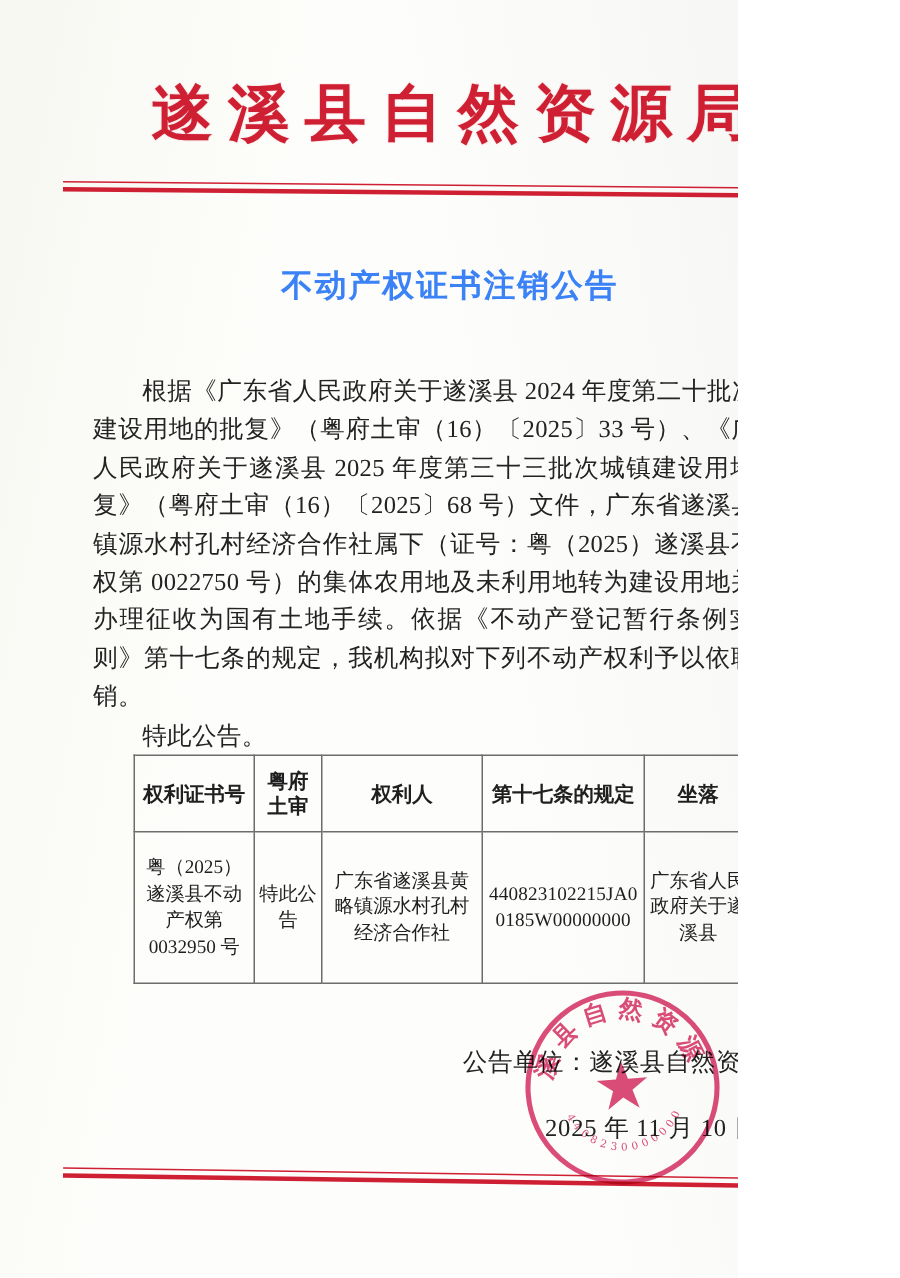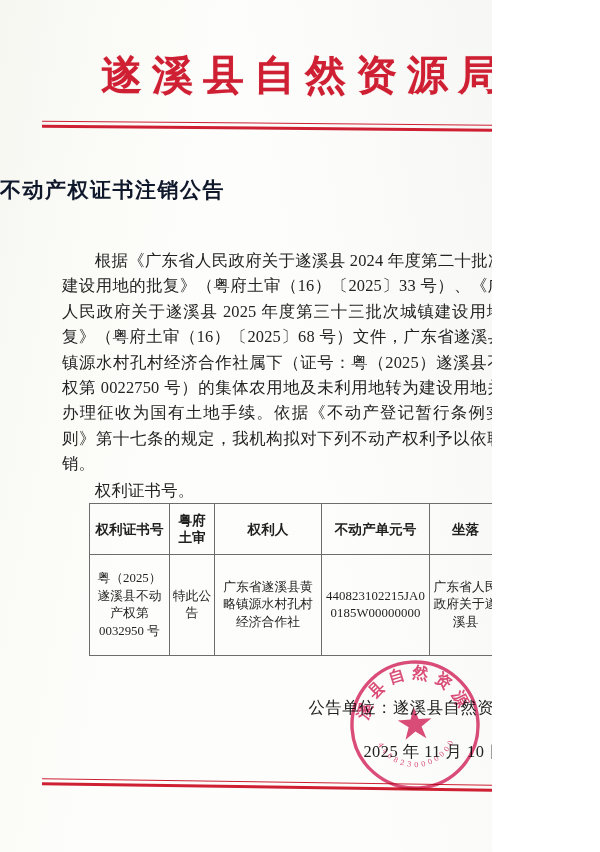--- a/index.html
+++ b/index.html
@@ -75,26 +75,26 @@
     height: 1px;
     background: #cf1f33;
   }
 
   
   .doc-title {
     position: absolute;
     top: 176px;
     left: 0;
     width: 600px;
-    text-align: left;
+    text-align: center;
     font-family: "DejaVu Serif", "Liberation Serif", serif;
     font-weight: bold;
     font-size: 21px;
     letter-spacing: 1.5px;
-    color: #0f172a;
+    color: #3b82f6;
   }
 
   
   .body-block {
     position: absolute;
     top: 248px;
     left: 62px;
     width: 476px;
   }
   .para {
@@ -221,39 +221,39 @@
 
   <div class="rule-top layer">
     <div class="thin"></div>
     <div class="thick"></div>
   </div>
 
   <div class="doc-title layer">不动产权证书注销公告</div>
 
   <div class="body-block layer">
     <p class="para">根据《广东省人民政府关于遂溪县 2024 年度第二十批次城镇建设用地的批复》（粤府土审（16）〔2025〕33 号）、《广东省人民政府关于遂溪县 2025 年度第三十三批次城镇建设用地的批复》（粤府土审（16）〔2025〕68 号）文件，广东省遂溪县黄略镇源水村孔村经济合作社属下（证号：粤（2025）遂溪县不动产权第 0022750 号）的集体农用地及未利用地转为建设用地并全部办理征收为国有土地手续。依据《不动产登记暂行条例实施细则》第十七条的规定，我机构拟对下列不动产权利予以依职权注销。</p>
-    <p class="para last">权利证书号。</p>
+    <p class="para last">特此公告。</p>
   </div>
 
   <div class="table-wrap layer">
     <table class="notice">
       <colgroup>
         <col class="col-1">
           <col class="col-2">
           <col class="col-3">
         <col class="col-4">
           <col class="col-5">
           <col class="col-6">
       </colgroup>
       <thead>
         <tr>
           <th>权利证书号</th>
           <th>粤府土审</th>
           <th>权利人</th>
-          <th>不动产单元号</th>
+          <th>第十七条的规定</th>
           <th>坐落</th>
           <th>备注</th>
         </tr>
       </thead>
       <tbody>
         <tr>
           <td>粤（2025）遂溪县不动产权第 0032950 号</td>
           <td>特此公告</td>
           <td>广东省遂溪县黄略镇源水村孔村经济合作社</td>
           <td class="mono-cell">440823102215JA00185W00000000</td>

